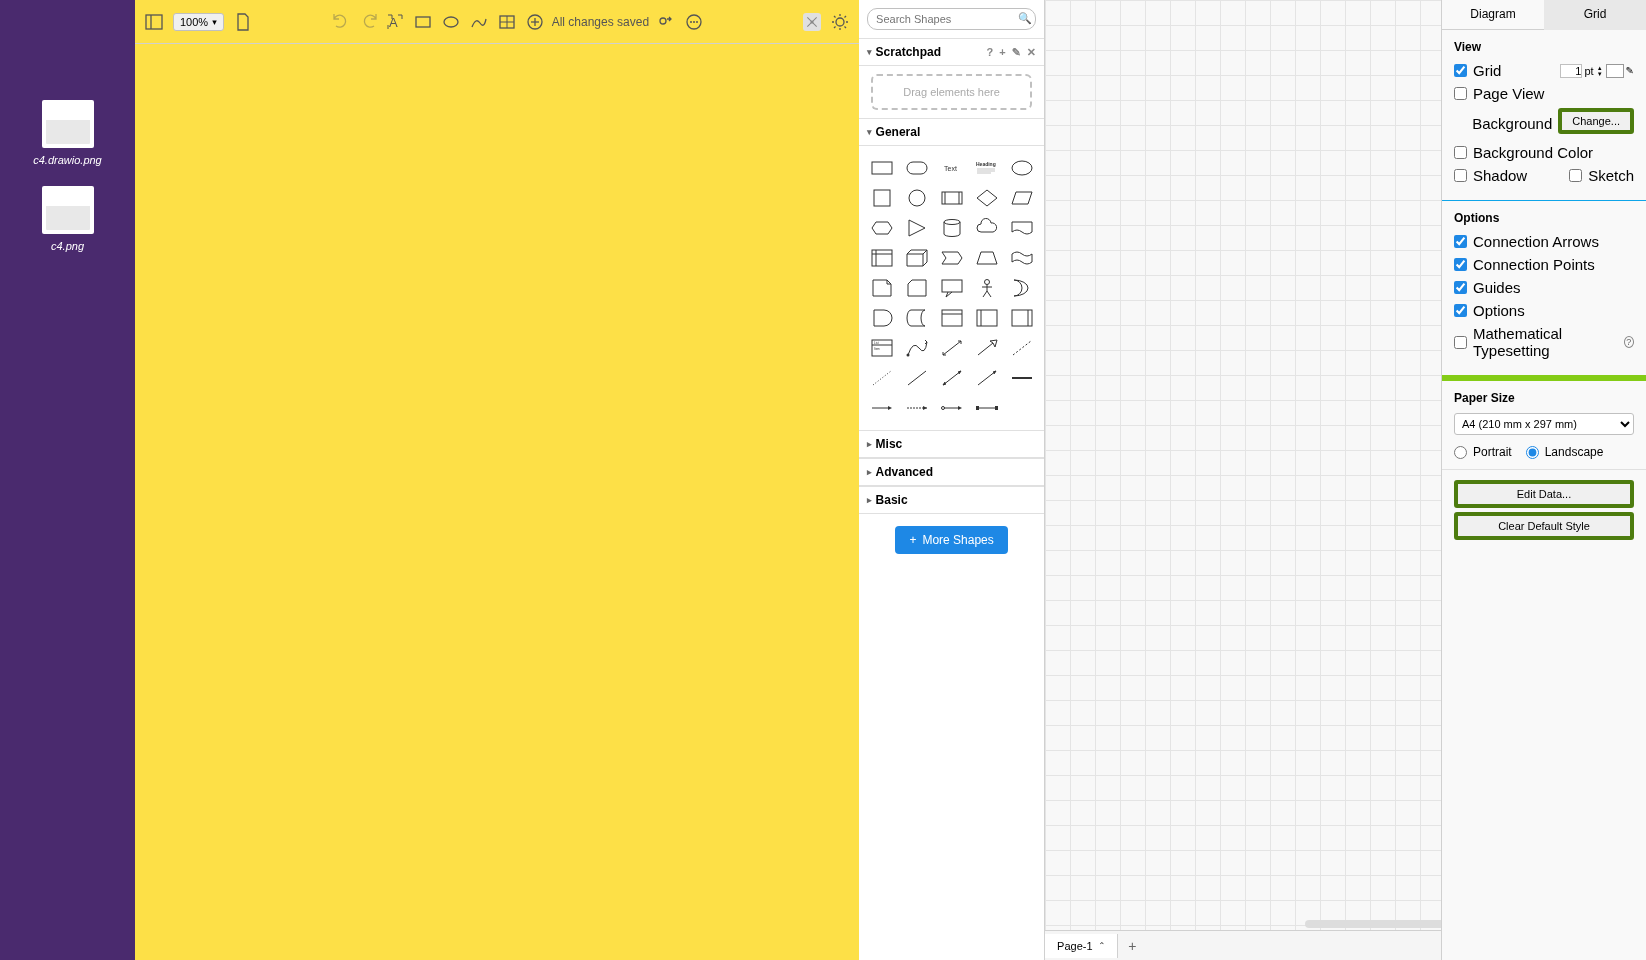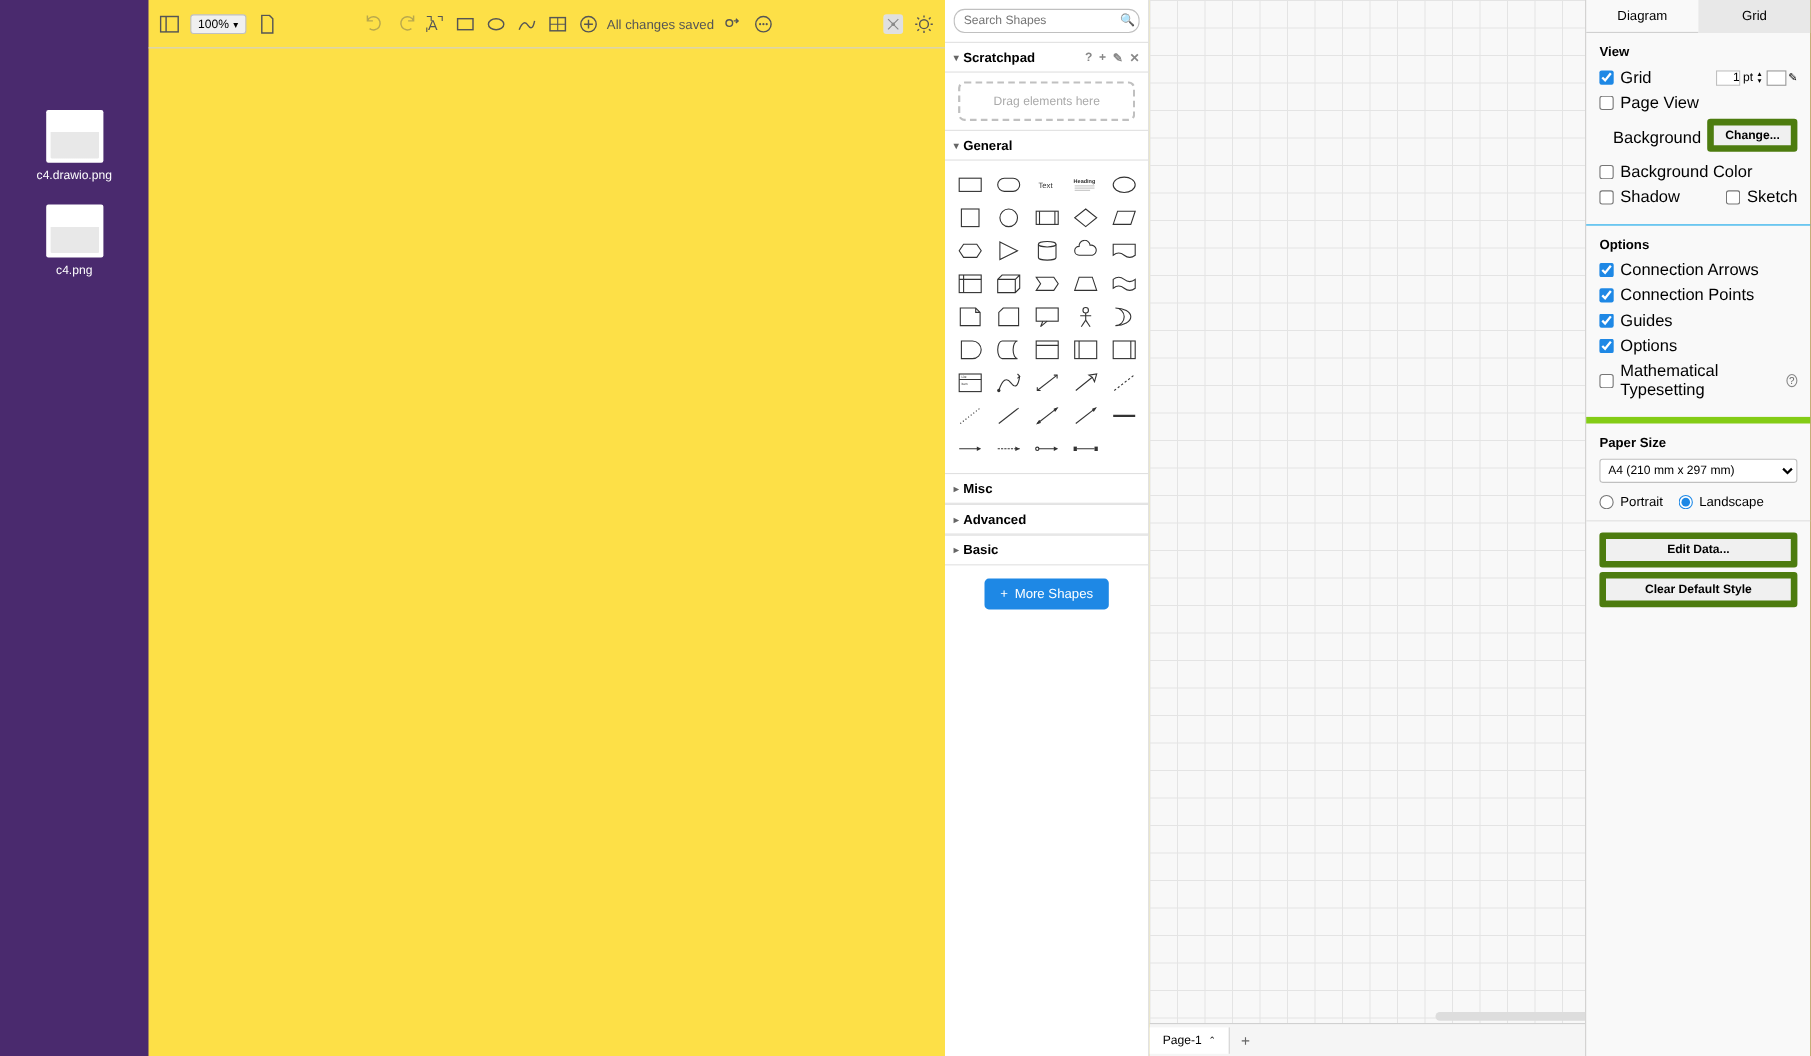--- a/index.html
+++ b/index.html
@@ -1,21 +1,21 @@
 <!DOCTYPE html>
 <html><head>
   <meta charset="utf-8">
   <style>
     * { margin: 0; padding: 0; box-sizing: border-box; font-family: -apple-system, BlinkMacSystemFont, 'Segoe UI', Arial, sans-serif; }
     body { background: #4a2a6e; display: flex; height: 960px; width: 1646px; overflow: hidden; }
     .files-sidebar { width: 135px; background: transparent; padding-top: 100px; display: flex; flex-direction: column; align-items: center; gap: 20px; }
     .file-thumb { display: flex; flex-direction: column; align-items: center; gap: 6px; }
     .thumb-box { width: 52px; height: 48px; background: #fff; border-radius: 2px; display: flex; align-items: center; justify-content: center; }
     .thumb-content { width: 44px; height: 40px; background: linear-gradient(#fff 40%, #e8e8e8 40%); border-radius: 1px; }
-    .file-label { color: #fff; font-size: 11px; text-align: center; }
+    .file-label { color: #fff; font-size: 11px; text-align: center; font-style: italic; }
     .app { flex: 1; background: #fde047; display: flex; flex-direction: row; }
     .toolbar { height: 44px; border-bottom: 1px solid #d0d0d0; display: flex; align-items: center; padding: 0 10px; gap: 8px; justify-content: space-between; }
     .tb-left, .tb-center, .tb-right { display: flex; align-items: center; gap: 10px; }
     .tb-icon { width: 18px; height: 18px; display: flex; align-items: center; justify-content: center; cursor: pointer; }
     .zoom-box { display: flex; align-items: center; background: #f0f0f0; border: 1px solid #c0c0c0; border-radius: 3px; padding: 2px 6px; font-size: 11px; gap: 4px; }
     .zoom-box::after { content: '▾'; font-size: 9px; }
     .status-text { font-size: 12px; color: #555; }
     .main-area { flex: 1; display: flex; overflow: hidden; }
     .left-panel { width: 186px; border-right: 1px solid #d0d0d0; display: flex; flex-direction: column; background: #fff; }
     .search-box { padding: 8px; }
@@ -42,21 +42,21 @@
     .rp-section { padding: 10px 12px; }
     .rp-title { font-weight: 600; margin-bottom: 8px; font-size: 12px; }
     .rp-row { display: flex; align-items: center; margin-bottom: 6px; gap: 6px; }
     .rp-row label { font-size: 15px; }
     .rp-row input[type=checkbox], .rp-row input[type=radio] { width: 13px; height: 13px; accent-color: #1e88e5; }
     .grid-pt { margin-left: auto; display: flex; align-items: center; gap: 2px; }
     .grid-pt input { width: 22px; font-size: 11px; text-align: right; border: 1px solid #c0c0c0; }
     .spinner { display: flex; flex-direction: column; font-size: 6px; line-height: 6px; }
     .spinner span { cursor: pointer; padding: 0 1px; }
     .color-swatch { width: 18px; height: 14px; background: #fff; border: 1px solid #999; }
-    .rp-btn { width: 100%; background: #f0f0f0; border: 6px solid #4d7c0f; padding: 4px; font-size: 11px; border-radius: 3px; cursor: pointer; margin-bottom: 4px; font-weight: bold; }
+    .rp-btn { width: 100%; background: #f0f0f0; border: 4px solid #4d7c0f; padding: 4px; font-size: 11px; border-radius: 3px; cursor: pointer; margin-bottom: 4px; }
     .change-btn { width: 96px; font-size: 11px; padding: 3px; }
     .help-icon { width: 12px; height: 12px; border: 1px solid #888; border-radius: 50%; font-size: 9px; display: inline-flex; align-items: center; justify-content: center; color: #666; }
     .select-full { width: 100%; font-size: 11px; padding: 3px; border: 1px solid #c0c0c0; border-radius: 3px; background: #fff; margin-bottom: 8px; }
     .cursor-arrow { position: absolute; left: 424px; top: 699px; pointer-events: none; }
     .scrollbar-h { height: 8px; background: #ddd; position: absolute; bottom: 2px; left: 260px; width: 380px; border-radius: 4px; }
     .orientation-row { display: flex; gap: 14px; margin-top: 2px; }
   </style>
 </head>
 <body>
 

